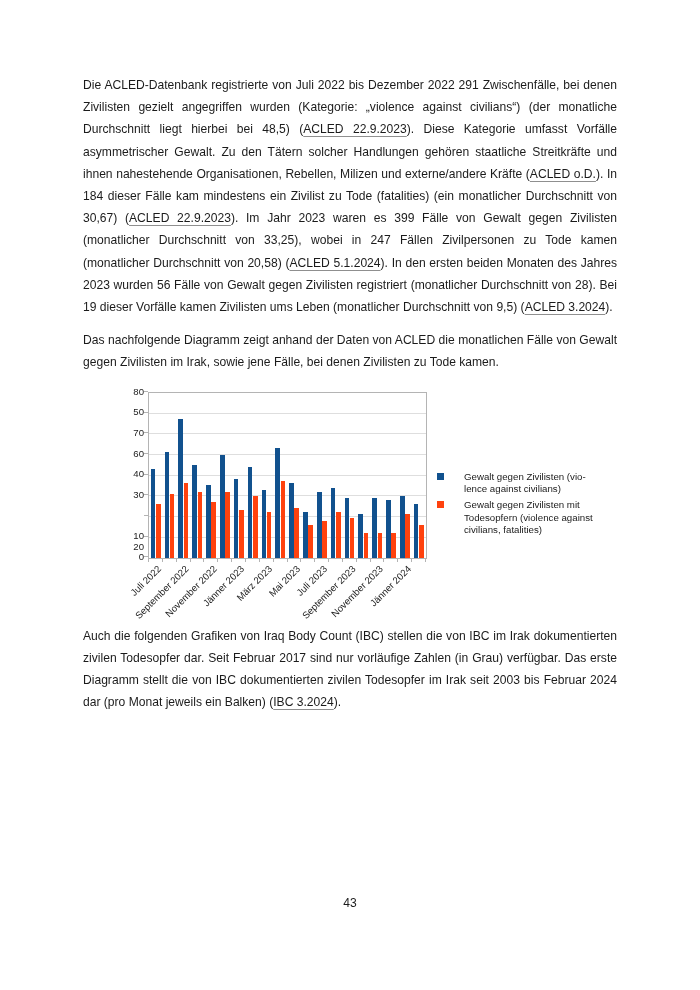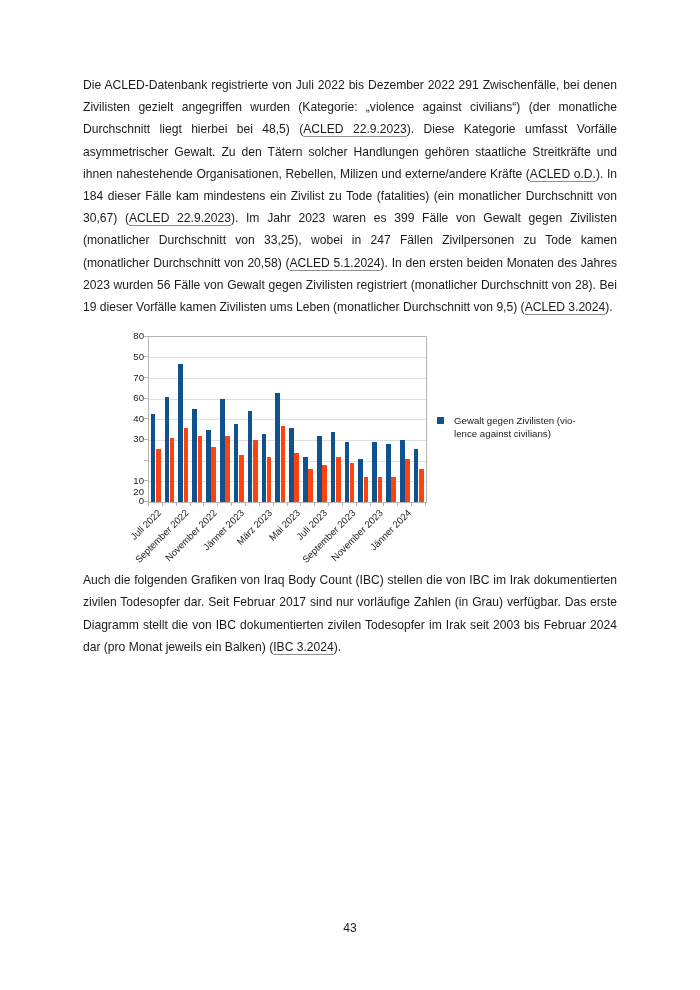--- a/index.html
+++ b/index.html
@@ -44,42 +44,43 @@
   }
   .ytick { position:absolute; left:11px; width:4px; height:1px; background:#b4b4b4; }
   .xtick { position:absolute; top:174px; width:1px; height:3px; background:#b4b4b4; }
   .xlab {
     position:absolute; top:178px;
     font-size:9.6px; color:#1b1b1b; white-space:nowrap;
     transform-origin:100% 0;
     transform:rotate(-45deg);
   }
   #legend { position:absolute; left:304px; top:86px; width:170px; }
-  .lg-entry { display:flex; gap:10px; margin-bottom:4px; }
+  .lg-entry { display:flex; gap:20px; margin-bottom:4px; }
   .lg-sq { width:7px; height:7px; margin-top:2px; flex:0 0 7px; }
   .lg-lines { font-size:9.7px; line-height:12.4px; color:#1b1b1b; }
   .lg-lines div { white-space:nowrap; }
   p.caption {
     font-size:12.1px; line-height:18px;
     text-align:center;
     margin:8px 0 36px 0;
   }
   .page-number {
-    position:absolute; top:921px; left:0; right:0;
+    position:absolute; top:896px; left:0; right:0;
     text-align:center;
     font-size:12.1px; color:#1b1b1b;
   }
 </style>
 </head>
 <body>
 
 <div class="page">
 
   <p class="body-text"><span>Die ACLED-Datenbank registrierte von Juli 2022 bis Dezember 2022 291 Zwischenfälle, bei denen Zivilisten gezielt angegriffen wurden (Kategorie: „violence against civilians“) (der monatliche Durchschnitt liegt hierbei bei 48,5) (</span><span class="u">ACLED 22.9.2023</span><span>). Diese Kategorie umfasst Vorfälle asymmetrischer Gewalt. Zu den Tätern solcher Handlungen gehören staatliche Streitkräfte und ihnen nahestehende Organisationen, Rebellen, Milizen und externe/andere Kräfte (</span><span class="u">ACLED o.D.</span><span>). In 184 dieser Fälle kam mindestens ein Zivilist zu Tode (fatalities) (ein monatlicher Durchschnitt von 30,67) (</span><span class="u">ACLED 22.9.2023</span><span>). Im Jahr 2023 waren es 399 Fälle von Gewalt gegen Zivilisten (monatlicher Durchschnitt von 33,25), wobei in 247 Fällen Zivilpersonen zu Tode kamen (monatlicher Durchschnitt von 20,58) (</span><span class="u">ACLED 5.1.2024</span><span>). In den ersten beiden Monaten des Jahres 2023 wurden 56 Fälle von Gewalt gegen Zivilisten registriert (monatlicher Durchschnitt von 28). Bei 19 dieser Vorfälle kamen Zivilisten ums Leben (monatlicher Durchschnitt von 9,5) (</span><span class="u">ACLED 3.2024</span><span>).</span></p>
 
+  <p class="body-text"><span>Das nachfolgende Diagramm zeigt anhand der Daten von ACLED die monatlichen Fälle von Gewalt gegen Zivilisten im Irak, sowie jene Fälle, bei denen Zivilisten zu Tode kamen.</span></p>
 
   <figure class="chart" id="chart">
     <div id="plot">
         <div class="grid" style="top: 143.9px;"></div>
         <div class="grid" style="top: 123.3px;"></div>
         <div class="grid" style="top: 102.6px;"></div>
         <div class="grid" style="top: 82px;"></div>
         <div class="grid" style="top: 61.4px;"></div>
         <div class="grid" style="top: 40.8px;"></div>
         <div class="grid" style="top: 20.1px;"></div>
@@ -125,20 +126,28 @@
         <div class="bar" style="left: 270.1px; width: 4.7px; height: 33px; background: rgb(255, 66, 14);"></div>
       </div>
     <div id="legend">
         <div class="lg-entry">
           <span class="lg-sq" style="background: rgb(17, 81, 142);"></span>
           <div class="lg-lines">
             <div>Gewalt gegen Zivilisten (vio-</div>
             <div>lence against civilians)</div>
           </div>
         </div>
+        <div class="lg-entry">
+          <span class="lg-sq" style="background: rgb(255, 66, 14);"></span>
+          <div class="lg-lines">
+            <div>Gewalt gegen Zivilisten mit</div>
+            <div>Todesopfern (violence against</div>
+            <div>civilians, fatalities)</div>
+          </div>
+        </div>
       </div>
   <div class="ylab" style="top: 166px;">0</div>
       <div class="ytick" style="top: 171.5px;"></div>
       <div class="ylab" style="top: 145.4px;">10</div>
       <div class="ytick" style="top: 150.9px;"></div>
       <div class="ylab" style="top: 124.8px; margin-top: 32px;">20</div>
       <div class="ytick" style="top: 130.3px;"></div>
       <div class="ylab" style="top: 104.1px;">30</div>
       <div class="ytick" style="top: 109.6px;"></div>
       <div class="ylab" style="top: 83.5px;">40</div>

